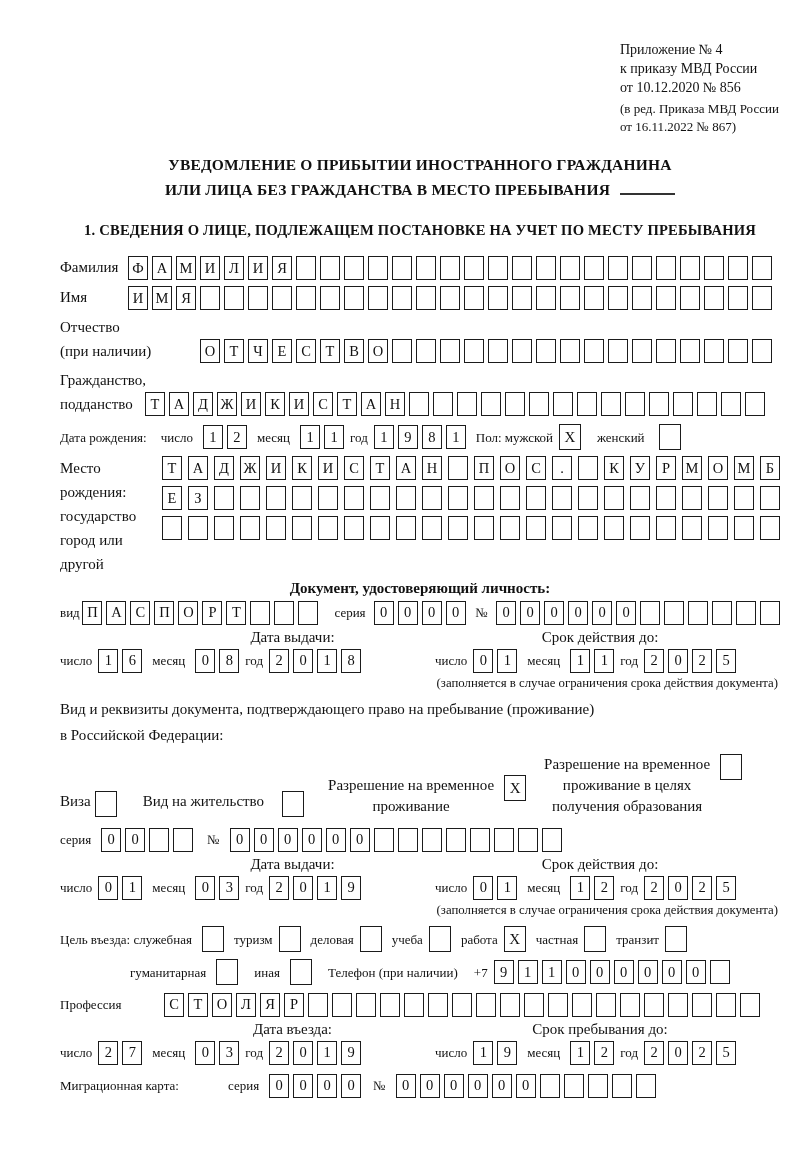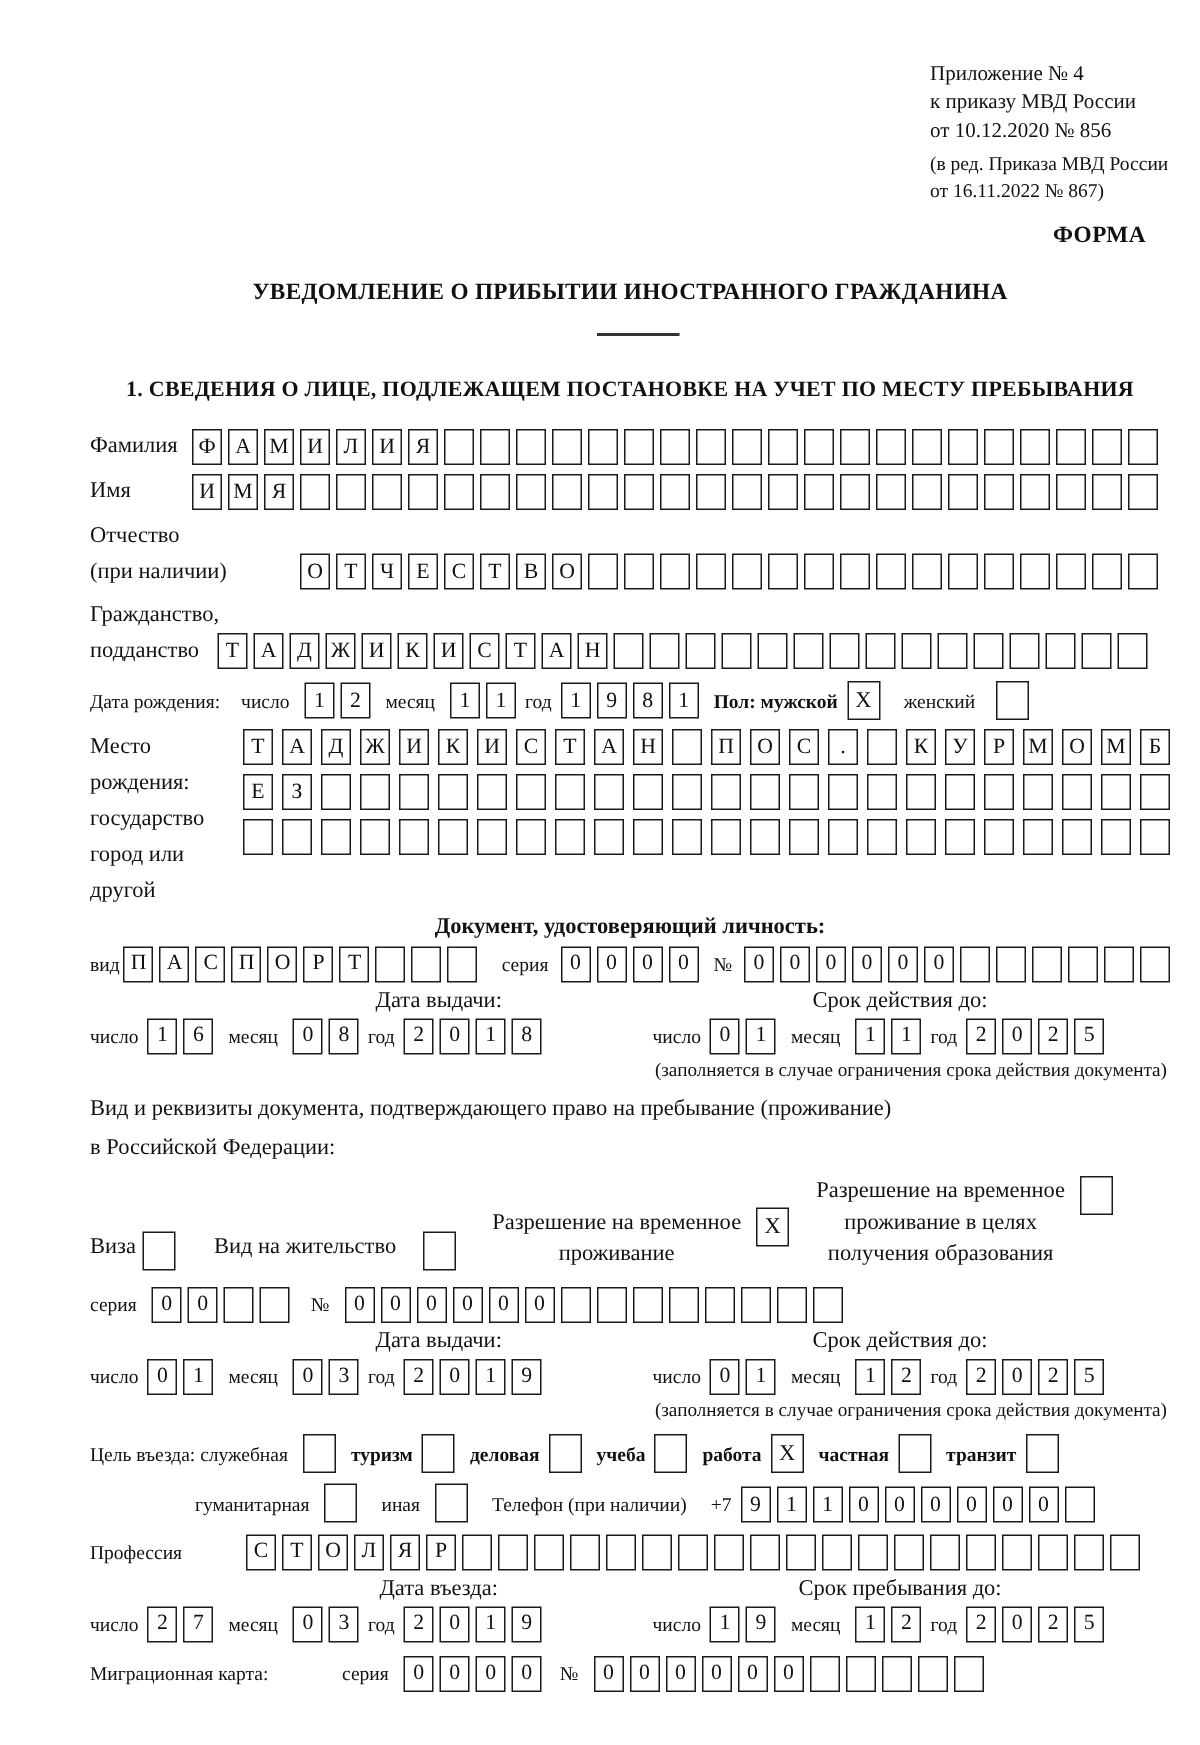--- a/index.html
+++ b/index.html
@@ -41,21 +41,21 @@
     display:inline-flex; align-items:center; justify-content:center;
     font-size:15px; background:#fff; flex:0 0 22px;
   }
 
   .w68 { width:68px; } .w140 { width:140px; } .w85 { width:85px; }
   .labelcol { display:flex; flex-direction:column; }
 
   
   .inlbl { font-size:13px; line-height:25px; white-space:nowrap; }
   .mr6 { margin-right:6px; } .mr10 { margin-right:10px; } .mr14 { margin-right:14px; }
-  .ml10 { margin-left:10px;font-weight:bold; } .ml16 { margin-left:16px; }
+  .ml10 { margin-left:10px; } .ml16 { margin-left:16px; }
 
   
   .bp { display:flex; margin-top:6px; }
   .bp .labelcol { width:105px; }
   .bp .boxcol > .cells { margin-bottom:6px; }
   .bp .cells { gap:6px; }
 
   .center-bold { text-align:center; font-weight:bold; font-size:15px; margin-top:4px; }
 
   
@@ -82,26 +82,25 @@
 
   <div class="annex">
     <div>Приложение № 4</div>
     <div>к приказу МВД России</div>
     <div>от 10.12.2020 № 856</div>
     <div class="gap"></div>
     <div class="ed">(в ред. Приказа МВД России</div>
     <div class="ed">от 16.11.2022 № 867)</div>
   </div>
 
-  <div class="forma">ФОРМА</div>
 
   <div class="title">
     <div>УВЕДОМЛЕНИЕ О ПРИБЫТИИ ИНОСТРАННОГО ГРАЖДАНИНА</div>
     <div>
-      <span class="blank-line"></span>
+      <span>ИЛИ ЛИЦА БЕЗ ГРАЖДАНСТВА В МЕСТО ПРЕБЫВАНИЯ</span><span class="blank-line"></span>
     </div>
   </div>
 
   <div class="section-heading">1. СВЕДЕНИЯ О ЛИЦЕ, ПОДЛЕЖАЩЕМ ПОСТАНОВКЕ НА УЧЕТ ПО МЕСТУ ПРЕБЫВАНИЯ</div>
 
   <div class="row" style="margin-top:16px;">
     <span class="lbl w68">Фамилия</span>
     <span class="cells">
         <span class="cell">Ф</span>
         <span class="cell">А</span>
@@ -545,21 +544,21 @@
     <span class="inlbl mr6 ml10">учеба</span>
     <span class="cb"></span>
     <span class="inlbl mr6 ml10">работа</span>
     <span class="cb">X</span>
     <span class="inlbl mr6 ml10">частная</span>
     <span class="cb"></span>
     <span class="inlbl mr6 ml10">транзит</span>
     <span class="cb"></span>
   </div>
 
-  <div class="row" style="margin-top:7px; padding-left:70px;">
+  <div class="row" style="align-items:center; margin-top:7px; padding-left:70px;">
     <span class="inlbl mr10">гуманитарная</span>
     <span class="cb"></span>
     <span class="inlbl mr10 ml16">иная</span>
     <span class="cb"></span>
     <span class="inlbl ml16" style="margin-right:16px;">Телефон (при наличии)</span>
     <span class="inlbl mr6">+7</span>
     <span class="cells">
         <span class="cell">9</span>
         <span class="cell">1</span>
         <span class="cell">1</span>

